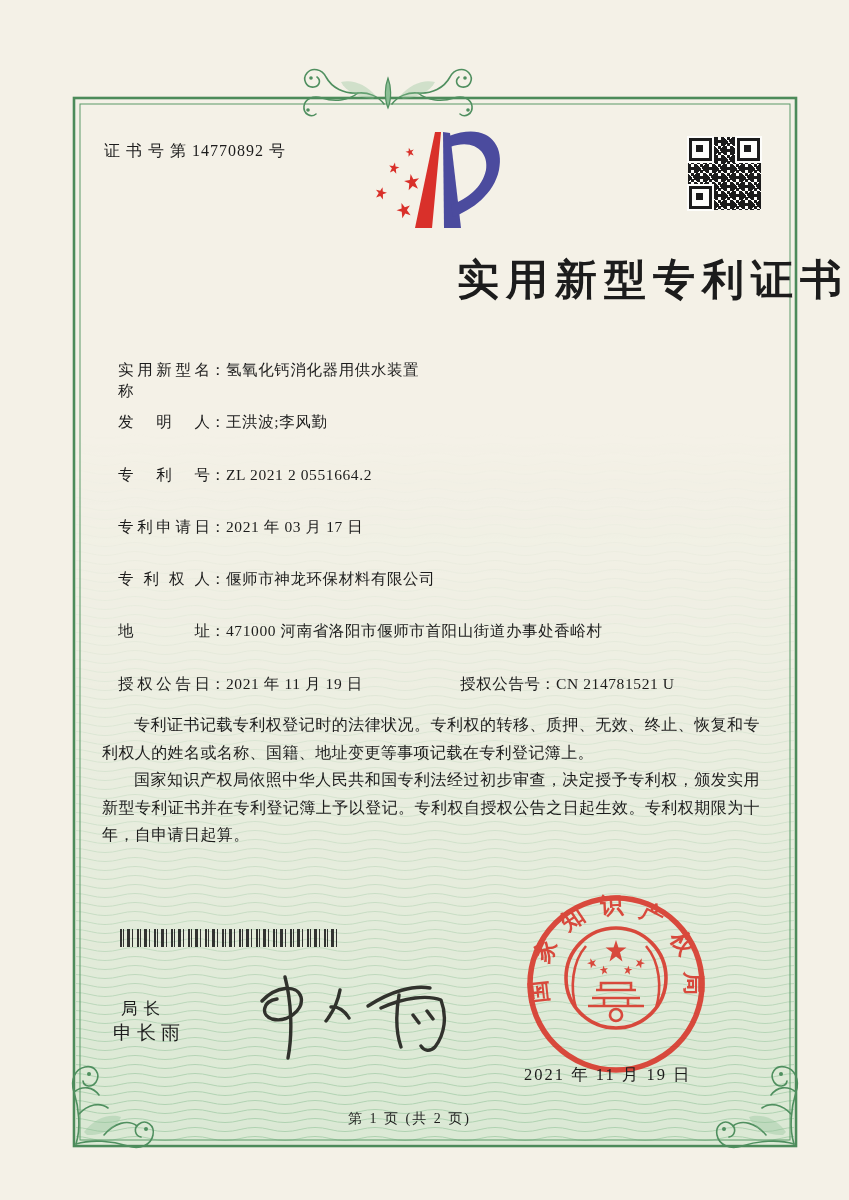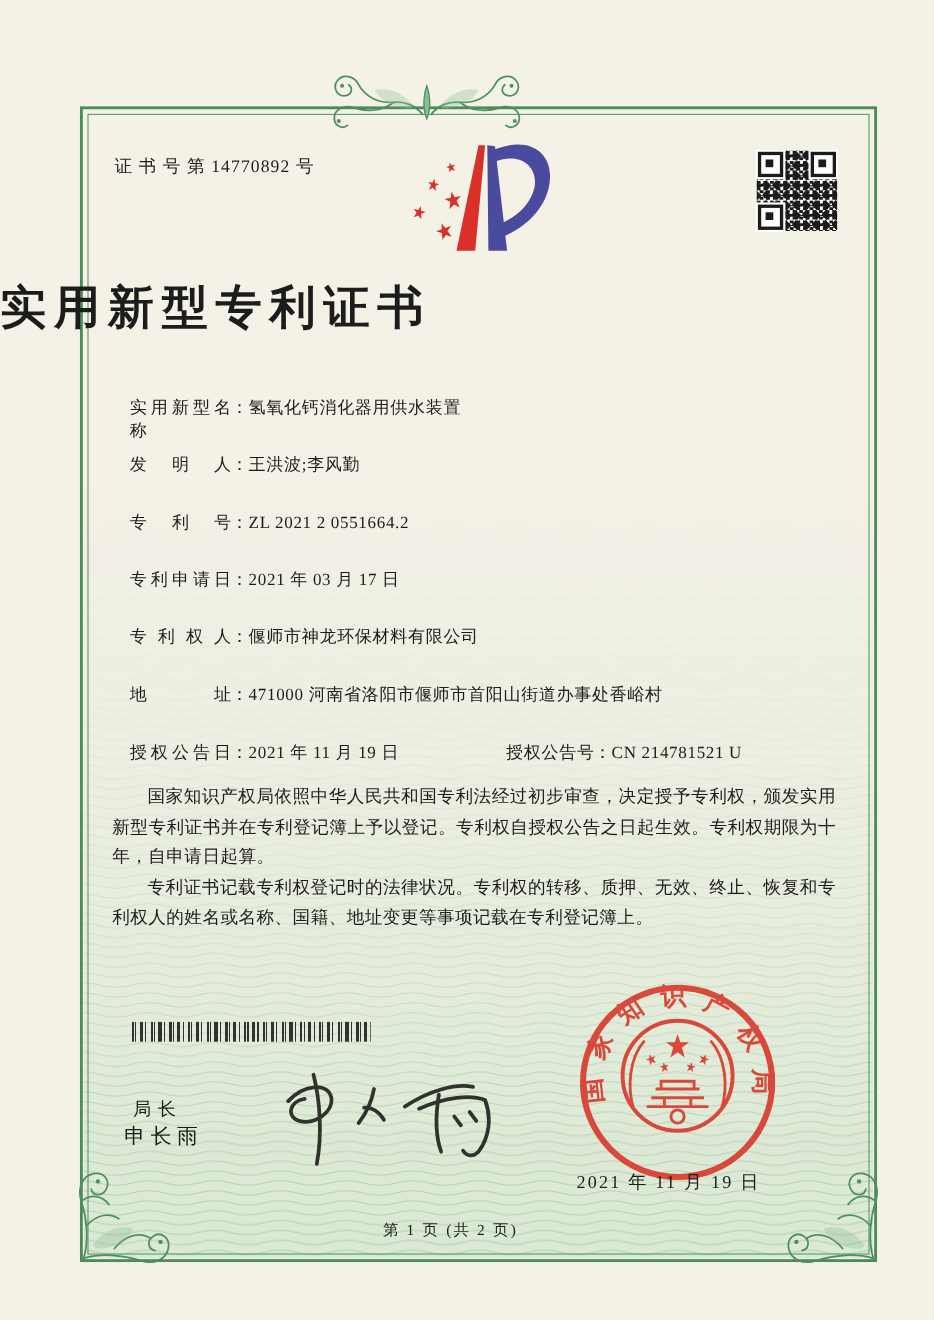--- a/index.html
+++ b/index.html
@@ -6,21 +6,21 @@
   .page{
     position:relative;width:849px;height:1200px;overflow:hidden;
     background:#f4f1e7;
     font-family:"Liberation Serif","DejaVu Serif",serif;
     color:#1c1c1c;
     box-shadow:inset -8px 0 14px rgba(90,90,80,.12), inset 0 -8px 14px rgba(90,90,80,.10);
   }
   .art{position:absolute;left:0;top:0;}
   .abs{position:absolute;font-family:Liberation Serif, serif;}
   .cert-no{left:104px;top:141px;font-size:16px;letter-spacing:1px;}
-  .title{left:0;right:0;top:252px;text-align:left;font-size:42px;font-weight:bold;letter-spacing:7px;}
+  .title{left:0;right:0;top:252px;text-align:right;font-size:42px;font-weight:bold;letter-spacing:7px;}
   .fields{left:118px;top:360px;width:660px;font-size:15.5px;}
   .frow{display:flex;align-items:baseline;height:52.3px;position:relative;}
   .flabel{display:inline-block;width:92px;text-align:justify;text-align-last:justify;}
   .colon{display:inline-block;width:16px;}
   .fvalue{letter-spacing:.6px;white-space:nowrap;}
   .grant2{position:absolute;left:342px;top:0;display:flex;align-items:baseline;}
   .grant2 .flabel{width:80px;}
   .paras{left:102px;top:711px;width:658px;font-size:16px;line-height:27.6px;text-align:justify;letter-spacing:.4px;}
   .paras p{margin:0;text-indent:2em;}
   .barcode{left:120px;top:929px;width:217px;height:18px;
@@ -199,22 +199,22 @@
         <span class="fvalue">2021 年 11 月 19 日</span>
       <span class="grant2">
         <span class="flabel">授权公告号</span>
           <span class="colon">：</span>
           <span class="fvalue">CN 214781521 U</span>
       </span>
     </div>
   </div>
 
   <div class="abs paras">
+    <p>专利证书记载专利权登记时的法律状况。专利权的转移、质押、无效、终止、恢复和专利权人的姓名或名称、国籍、地址变更等事项记载在专利登记簿上。</p>
     <p>国家知识产权局依照中华人民共和国专利法经过初步审查，决定授予专利权，颁发实用新型专利证书并在专利登记簿上予以登记。专利权自授权公告之日起生效。专利权期限为十年，自申请日起算。</p>
-    <p>专利证书记载专利权登记时的法律状况。专利权的转移、质押、无效、终止、恢复和专利权人的姓名或名称、国籍、地址变更等事项记载在专利登记簿上。</p>
   </div>
 
   <div class="abs barcode"></div>
 
   <div class="abs officer-title">局长</div>
   <div class="abs officer-name">申长雨</div>
 
   <div class="abs seal-date">2021 年 11 月 19 日</div>
 
   <div class="abs page-no">第 1 页 (共 2 页)</div>

